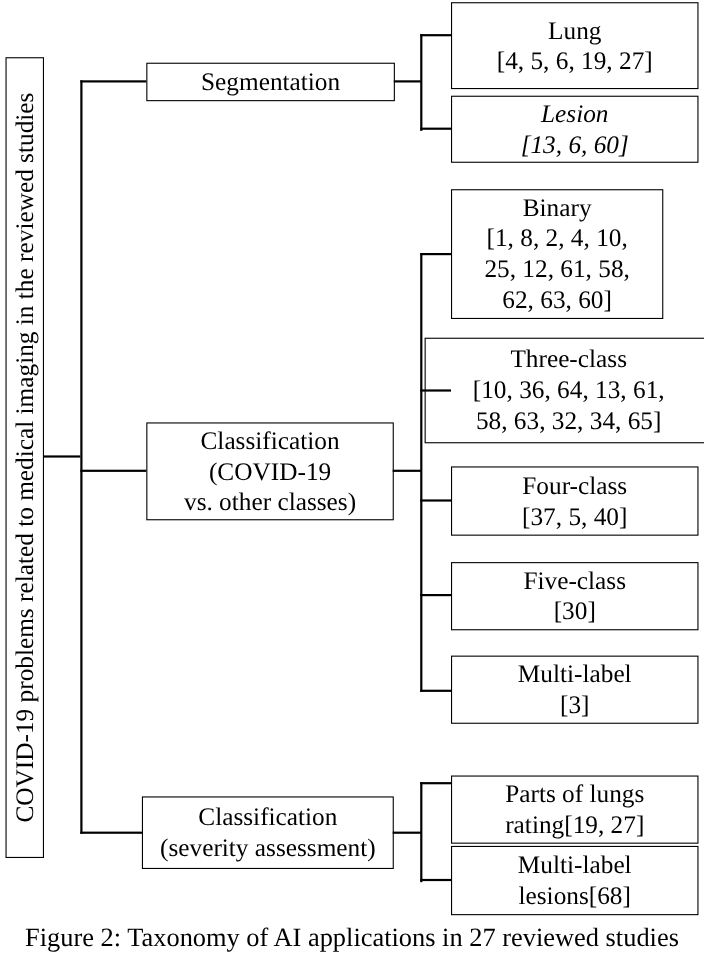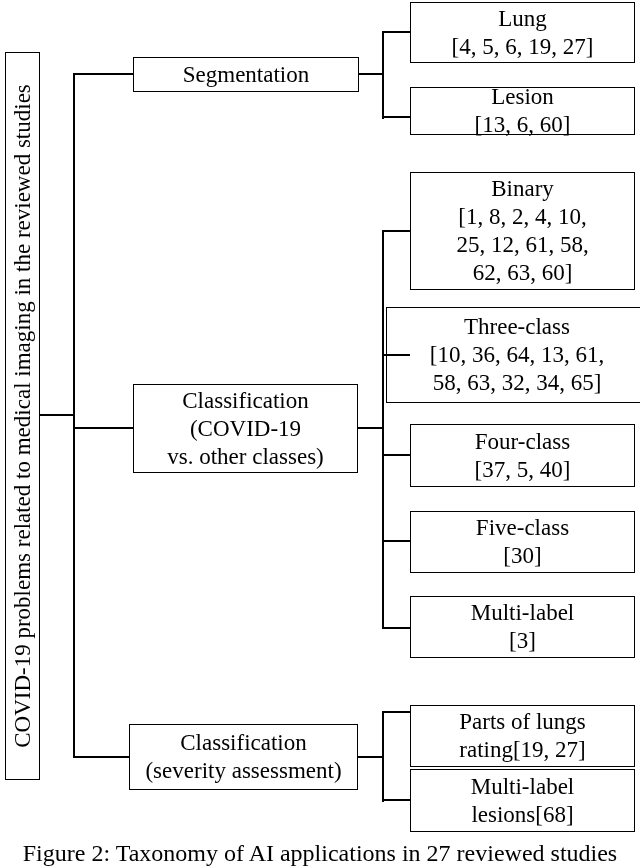--- a/index.html
+++ b/index.html
@@ -62,29 +62,29 @@
   <div class="node" style="left:133px; top:384px; width:225px; height:89px;">
     <span class="label">Classification
 (COVID-19
 vs. other classes)</span>
   </div>
   <div class="node" style="left:129px; top:724px; width:229px; height:66px;">
     <span class="label">Classification
 (severity assessment)</span>
   </div>
 
-  <div class="node" style="left:410px; top:2px; width:225px; height:61px;">
+  <div class="node" style="left:410px; top:2px; width:225px; height:79px;">
     <span class="label">Lung
 [4, 5, 6, 19, 27]</span>
   </div>
-  <div class="node" style="left:410px; top:87px; width:225px; height:48px;">
+  <div class="node" style="left:410px; top:87px; width:225px; height:61px;font-style:italic;">
     <span class="label">Lesion
 [13, 6, 60]</span>
   </div>
-  <div class="node" style="left:410px; top:172px; width:225px; height:118px;">
+  <div class="node" style="left:410px; top:172px; width:193px; height:118px;">
     <span class="label">Binary
 [1, 8, 2, 4, 10,
 25, 12, 61, 58,
 62, 63, 60]</span>
   </div>
   <div class="node" style="left:386px; top:307px; width:262px; height:96px;align-items:center;">
     <span class="label">Three-class
 [10, 36, 64, 13, 61,
 58, 63, 32, 34, 65]</span>
   </div>

